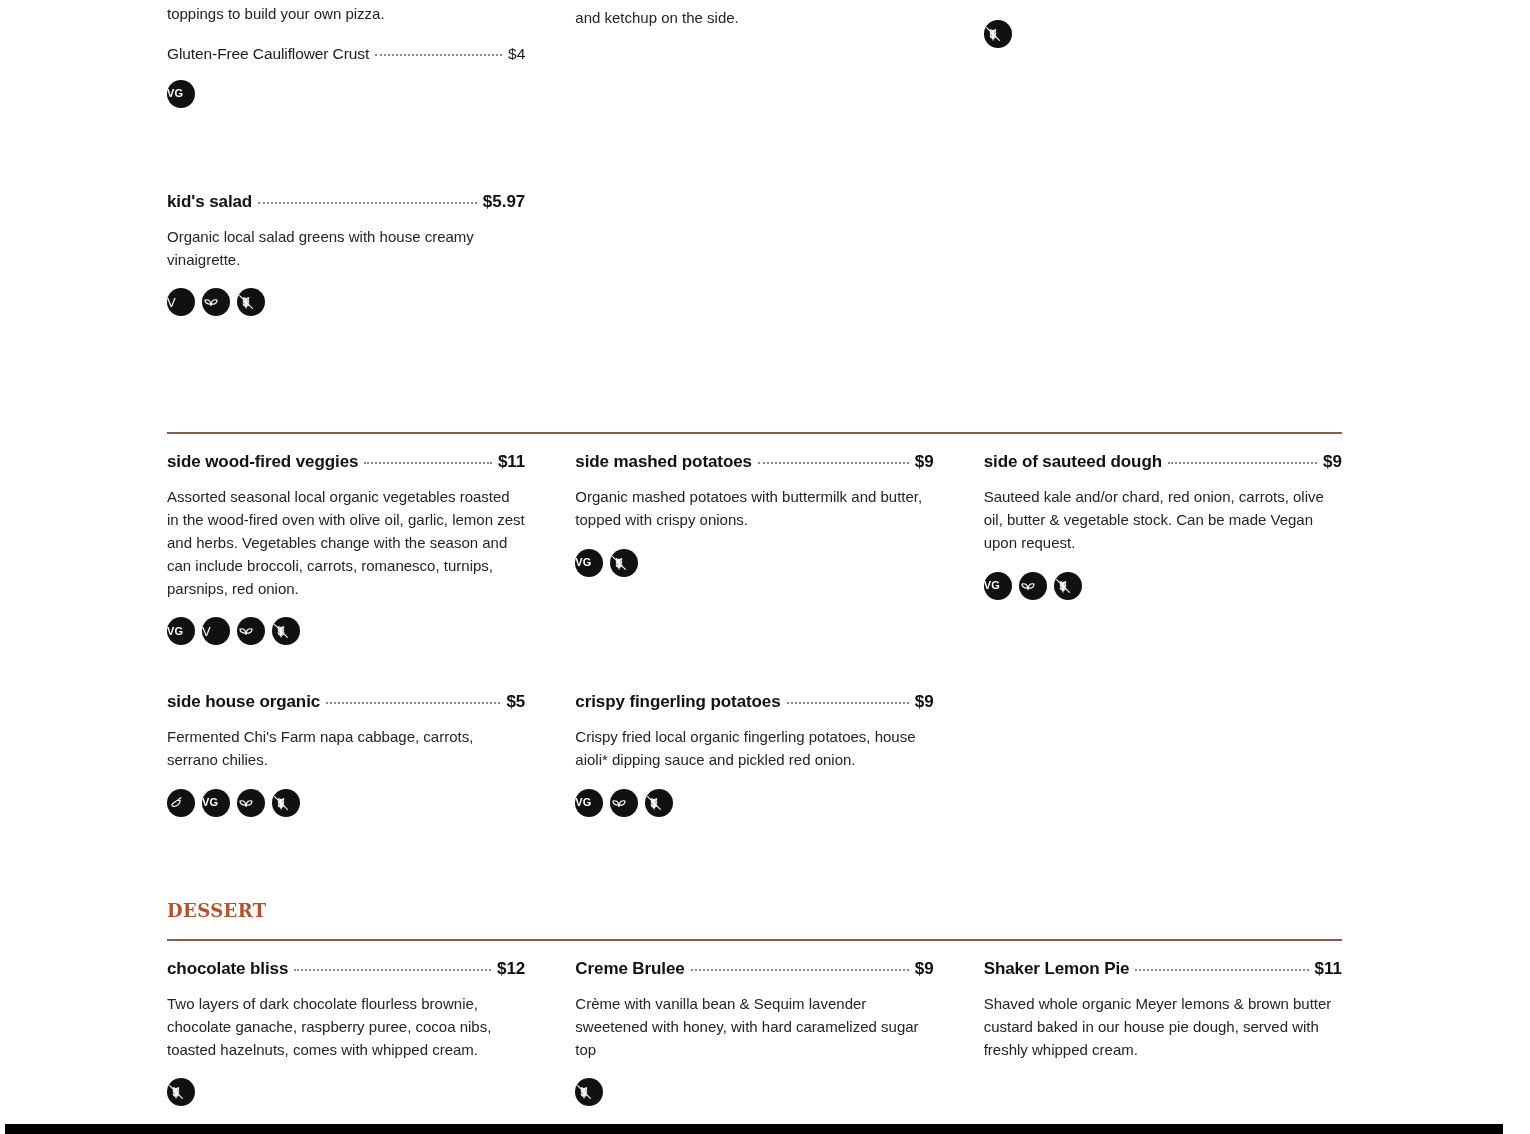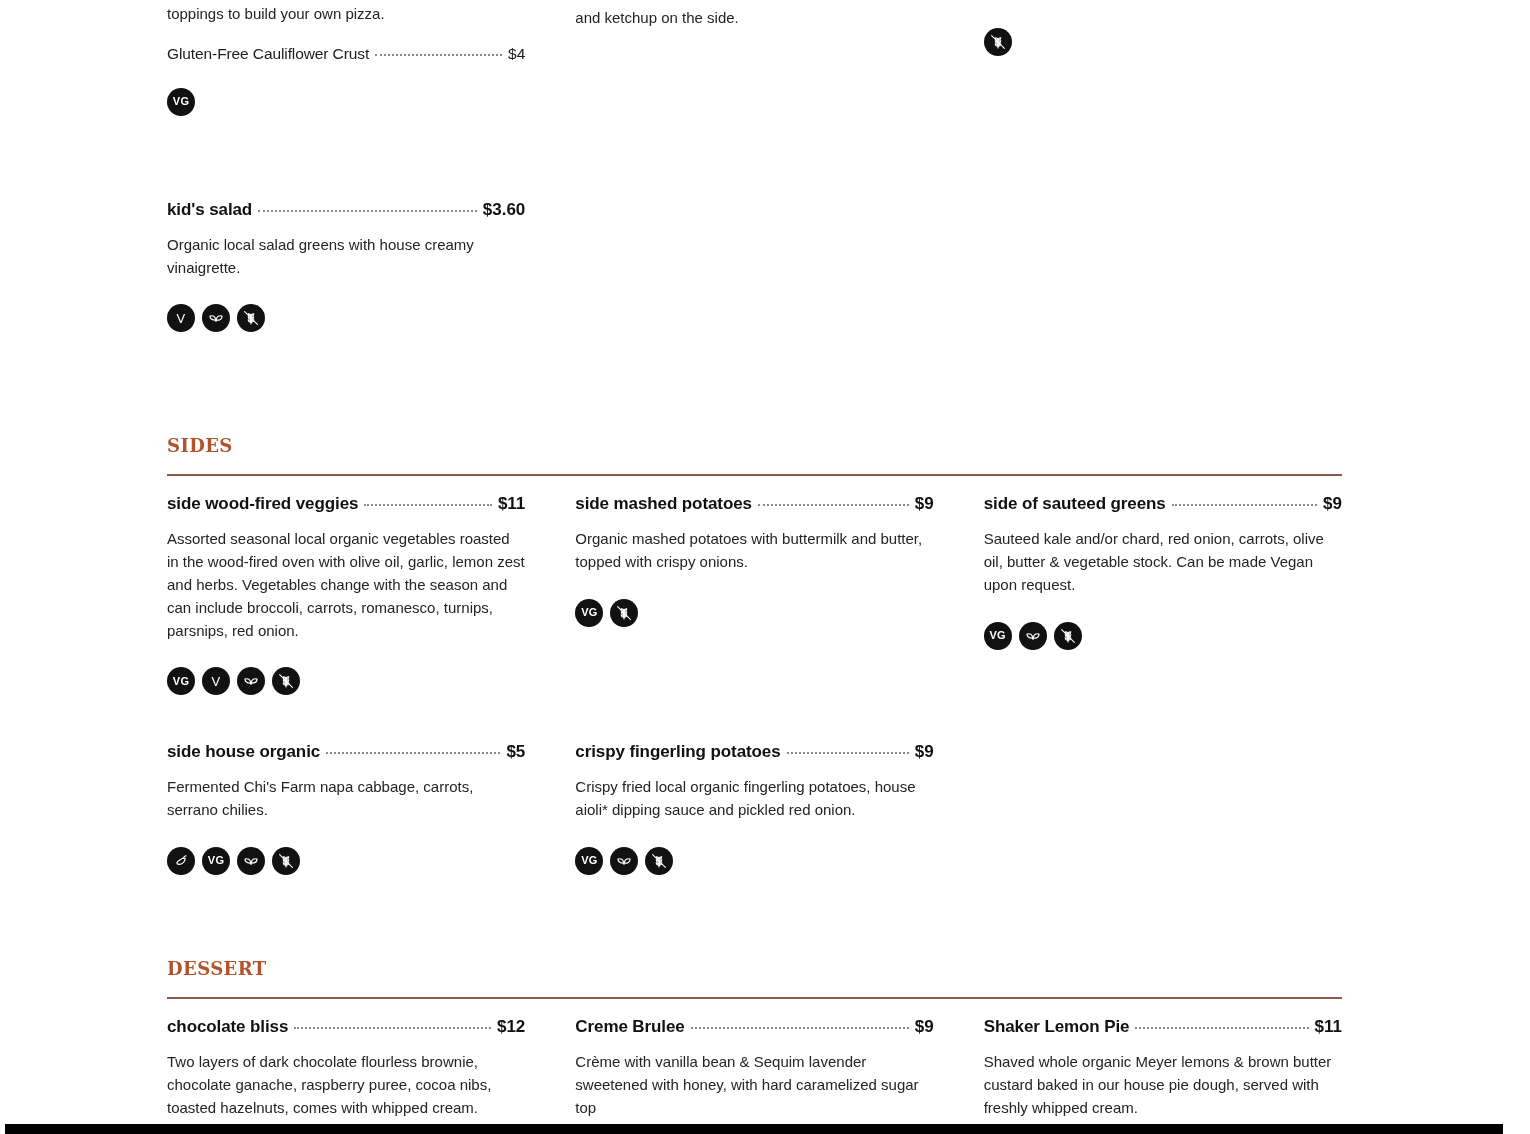--- a/index.html
+++ b/index.html
@@ -90,23 +90,22 @@
     margin-top: 17px;
     align-items: center;
   }
   .badge {
     width: 28px;
     height: 28px;
     border-radius: 50%;
     background: #111111;
     display: flex;
     align-items: center;
-    justify-content: center;
+    justify-content: flex-start;
     flex: 0 0 auto;
-    margin-top: 8px;
   }
   .badge-text {
     color: #ffffff;
     font-size: 11px;
     font-weight: bold;
     line-height: 1;
     letter-spacing: 0.2px;
   }
   .badge-text.single { font-size: 13px; font-weight: normal; }
   .badge svg { display: block; }
@@ -195,21 +194,21 @@
         </div>
       </div>
     </div>
 
     <div class="col">
       <div style="height:84px;"></div>
       <div class="item">
         <div class="item-head">
           <span class="item-name">kid's salad</span>
           <span class="dots"></span>
-          <span class="item-price">$3.60</span>
+          <span class="item-price">$5.97</span>
         </div>
         <div class="item-desc">Organic local salad greens with house creamy vinaigrette.</div>
         <div class="badges">
           <span class="badge">
             <span class="badge-text single">V</span>
           </span>
           <span class="badge">
             <svg width="18" height="18" viewBox="0 0 24 24" aria-hidden="true">
               <g fill="none" stroke="#ffffff" stroke-width="1.6" stroke-linecap="round" stroke-linejoin="round">
                 <path d="M11.5 15C6.5 15 4 12.5 4 9.5c3.5-1.5 7.5 0.5 7.5 5.5z"></path>
@@ -232,21 +231,20 @@
               </g>
             </svg>
           </span>
         </div>
       </div>
     </div>
     <div class="col"></div>
     <div class="col"></div>
 
     <div class="section-head" style="margin-top:98px;">
-      <div class="section-title smallcaps">sides</div>
       <div class="section-rule"></div>
     </div>
 
     <div class="col" style="margin-top:18px;">
       <div class="item">
         <div class="item-head">
           <span class="item-name">side wood-fired veggies</span>
           <span class="dots"></span>
           <span class="item-price">$11</span>
         </div>
@@ -311,21 +309,21 @@
               </g>
             </svg>
           </span>
         </div>
       </div>
     </div>
 
     <div class="col" style="margin-top:18px;">
       <div class="item">
         <div class="item-head">
-          <span class="item-name">side of sauteed greens</span>
+          <span class="item-name">side of sauteed dough</span>
           <span class="dots"></span>
           <span class="item-price">$9</span>
         </div>
         <div class="item-desc" style="max-width:368px;">Sauteed kale and/or chard, red onion, carrots, olive oil, butter &amp; vegetable stock. Can be made Vegan upon request.</div>
         <div class="badges">
           <span class="badge">
             <span class="badge-text">VG</span>
           </span>
           <span class="badge">
             <svg width="18" height="18" viewBox="0 0 24 24" aria-hidden="true">

